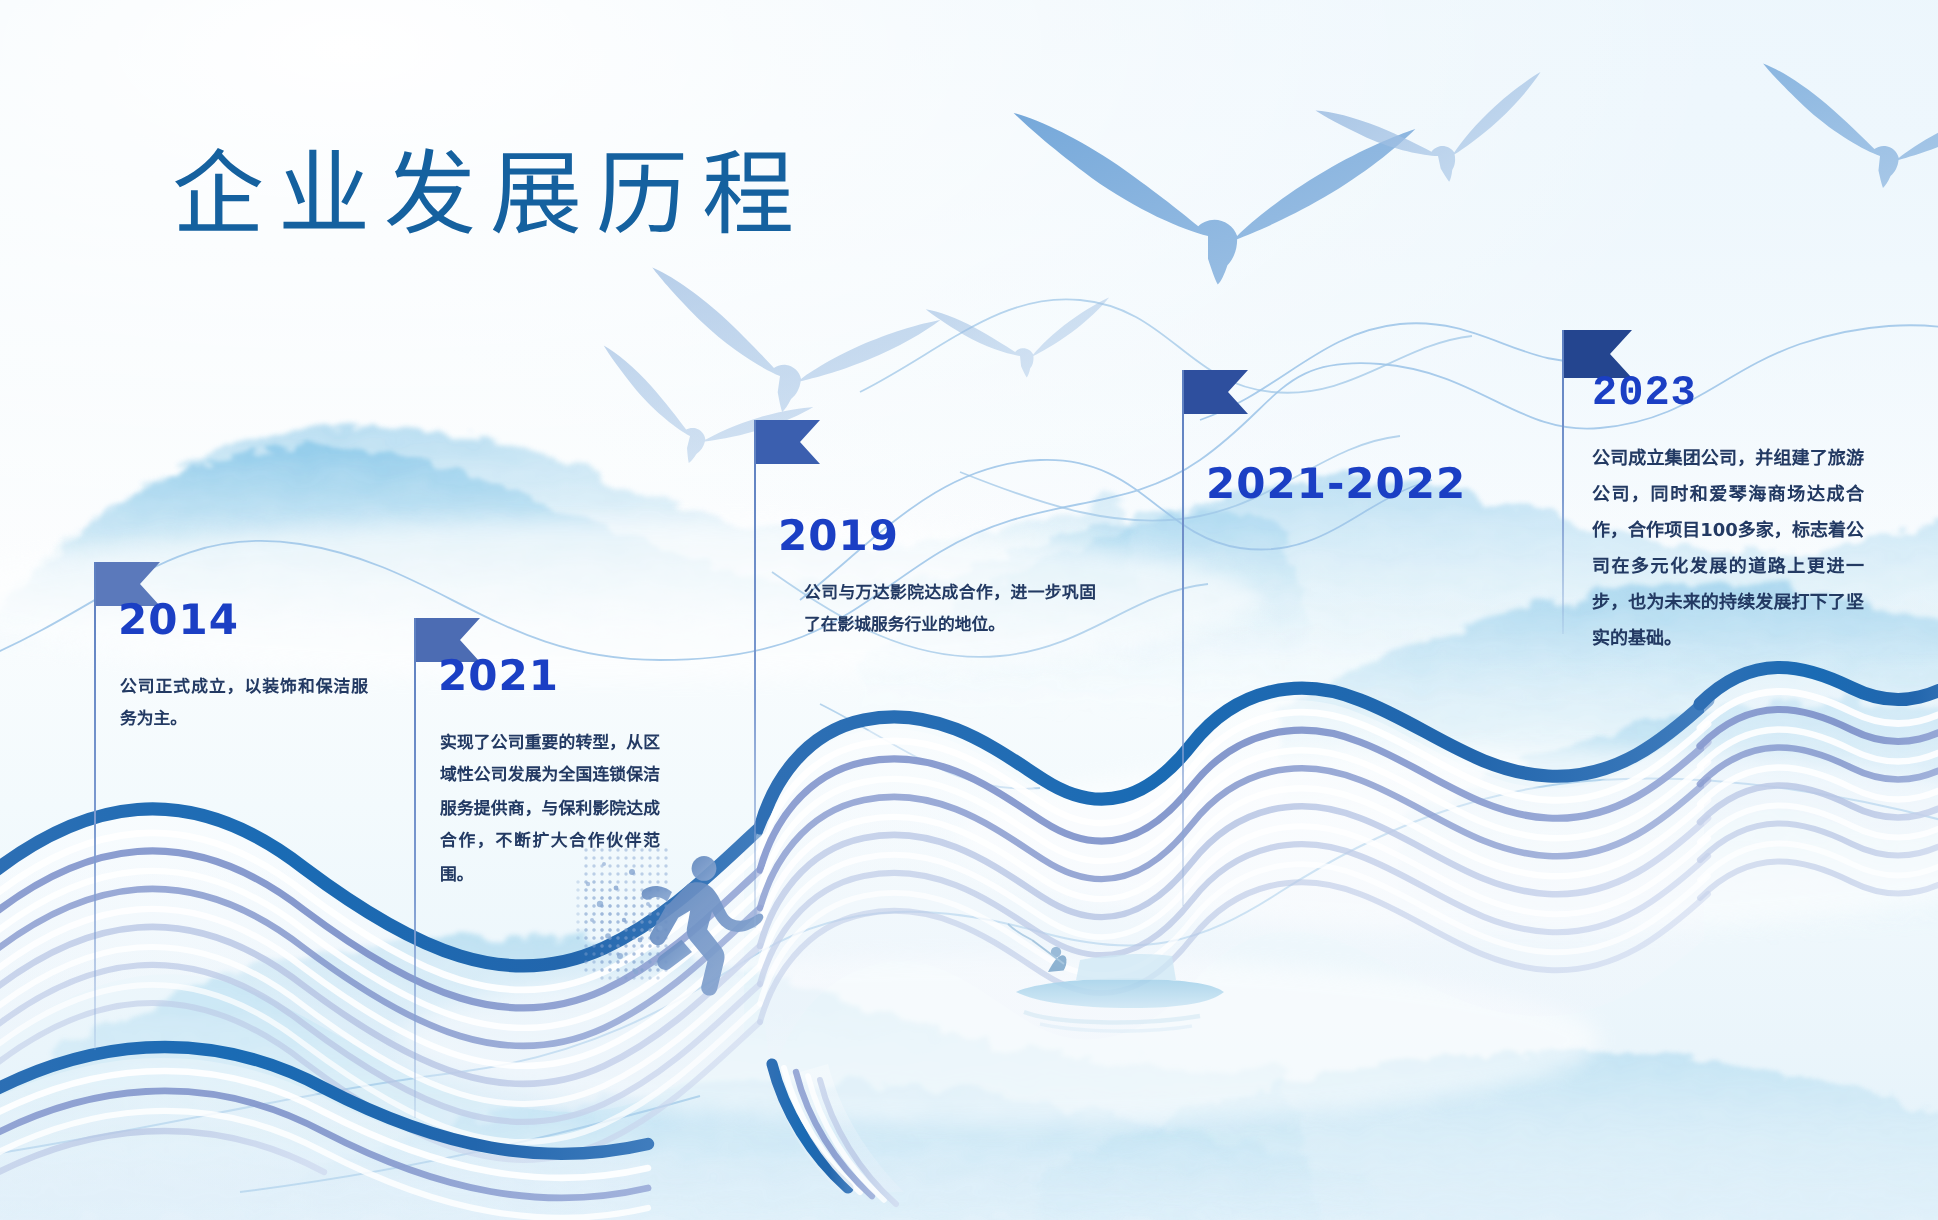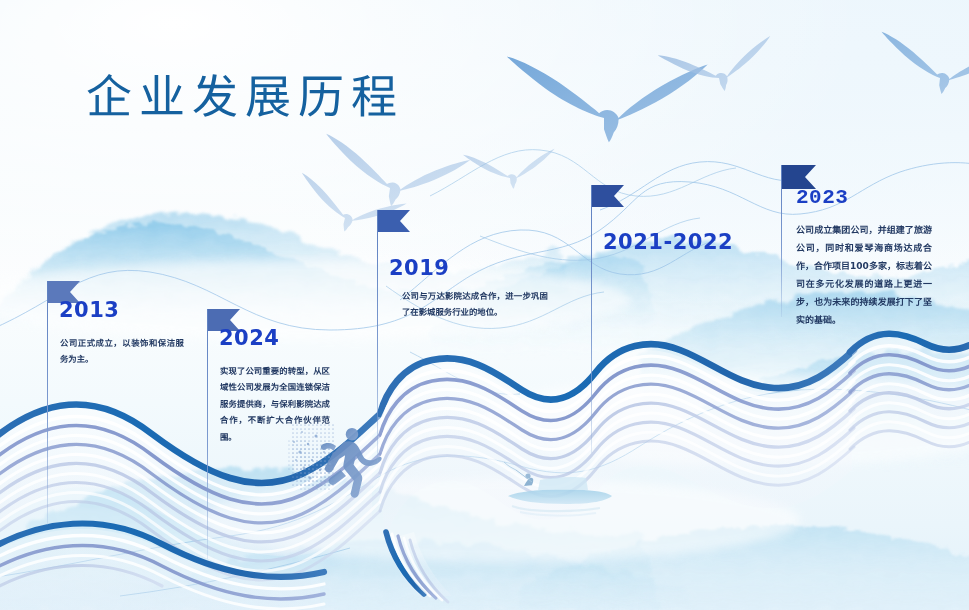--- a/index.html
+++ b/index.html
@@ -362,30 +362,30 @@
         <path d="M520,512 C538,516 572,517 596,513" stroke="#cfe7f5" stroke-width="1.8" fill="none"></path>
       </g>
     </g>
   </svg>
 
   <div class="milestone" style="left:47px;top:281px;width:170px;height:250px;">
     <div class="pole" style="height:244px;"></div>
     <svg class="flag" width="34" height="26" viewBox="0 0 34 26" xmlns="http://www.w3.org/2000/svg">
       <path d="M0,0 L32,0 L22,11 L32,22 L0,22 Z" fill="#5b79bb"></path>
     </svg>
-    <div class="year" style="left:12px;top:17px;">2013</div>
+    <div class="year" style="left:12px;top:17px;">2014</div>
     <div class="desc" style="left:13px;top:54px;width:124px;">公司正式成立，以装饰和保洁服务为主。</div>
   </div>
 
   <div class="milestone" style="left:207px;top:309px;width:170px;height:250px;">
     <div class="pole" style="height:250px;"></div>
     <svg class="flag" width="34" height="26" viewBox="0 0 34 26" xmlns="http://www.w3.org/2000/svg">
       <path d="M0,0 L32,0 L22,11 L32,22 L0,22 Z" fill="#4c6cb3"></path>
     </svg>
-    <div class="year" style="left:12px;top:17px;">2024</div>
+    <div class="year" style="left:12px;top:17px;">2021</div>
     <div class="desc" style="left:13px;top:54px;width:110px;">实现了公司重要的转型，从区域性公司发展为全国连锁保洁服务提供商，与保利影院达成合作，不断扩大合作伙伴范围。</div>
   </div>
 
   <div class="milestone" style="left:377px;top:210px;width:180px;height:260px;">
     <div class="pole" style="height:254px;"></div>
     <svg class="flag" width="34" height="26" viewBox="0 0 34 26" xmlns="http://www.w3.org/2000/svg">
       <path d="M0,0 L32,0 L22,11 L32,22 L0,22 Z" fill="#3b5faf"></path>
     </svg>
     <div class="year" style="left:12px;top:46px;">2019</div>
     <div class="desc" style="left:13px;top:78px;width:146px;margin-left:12px;">公司与万达影院达成合作，进一步巩固了在影城服务行业的地位。</div>

